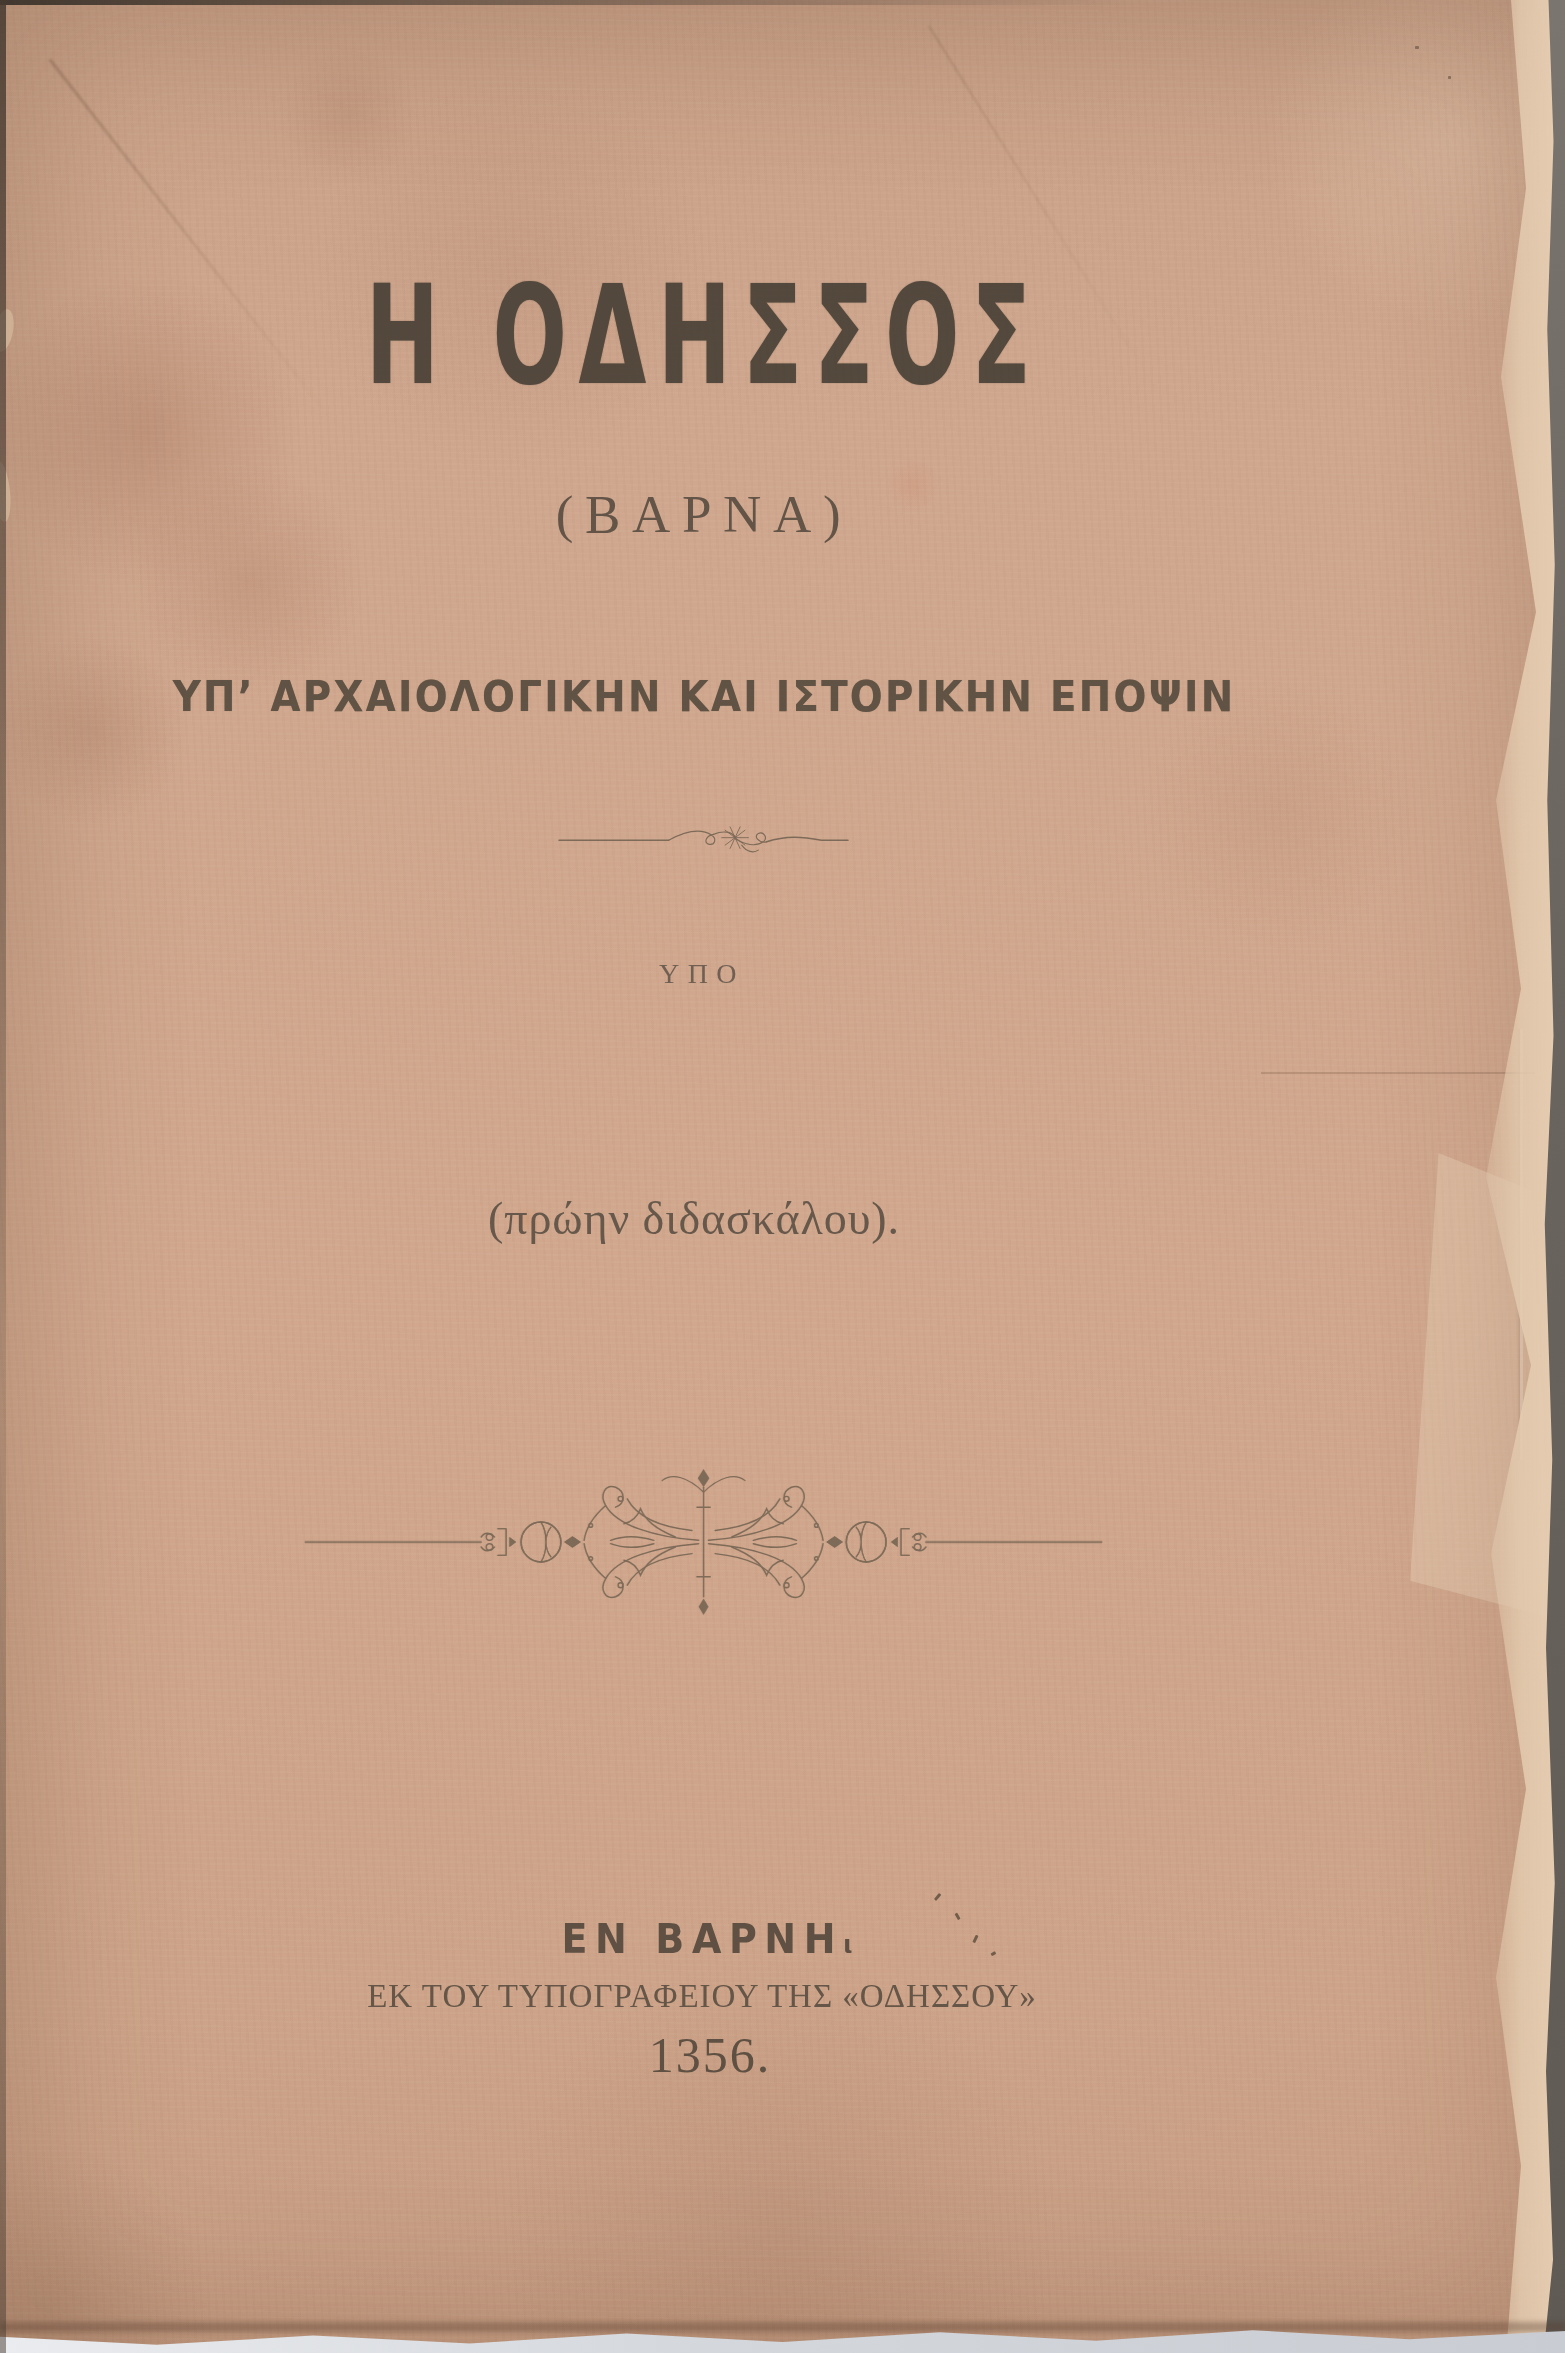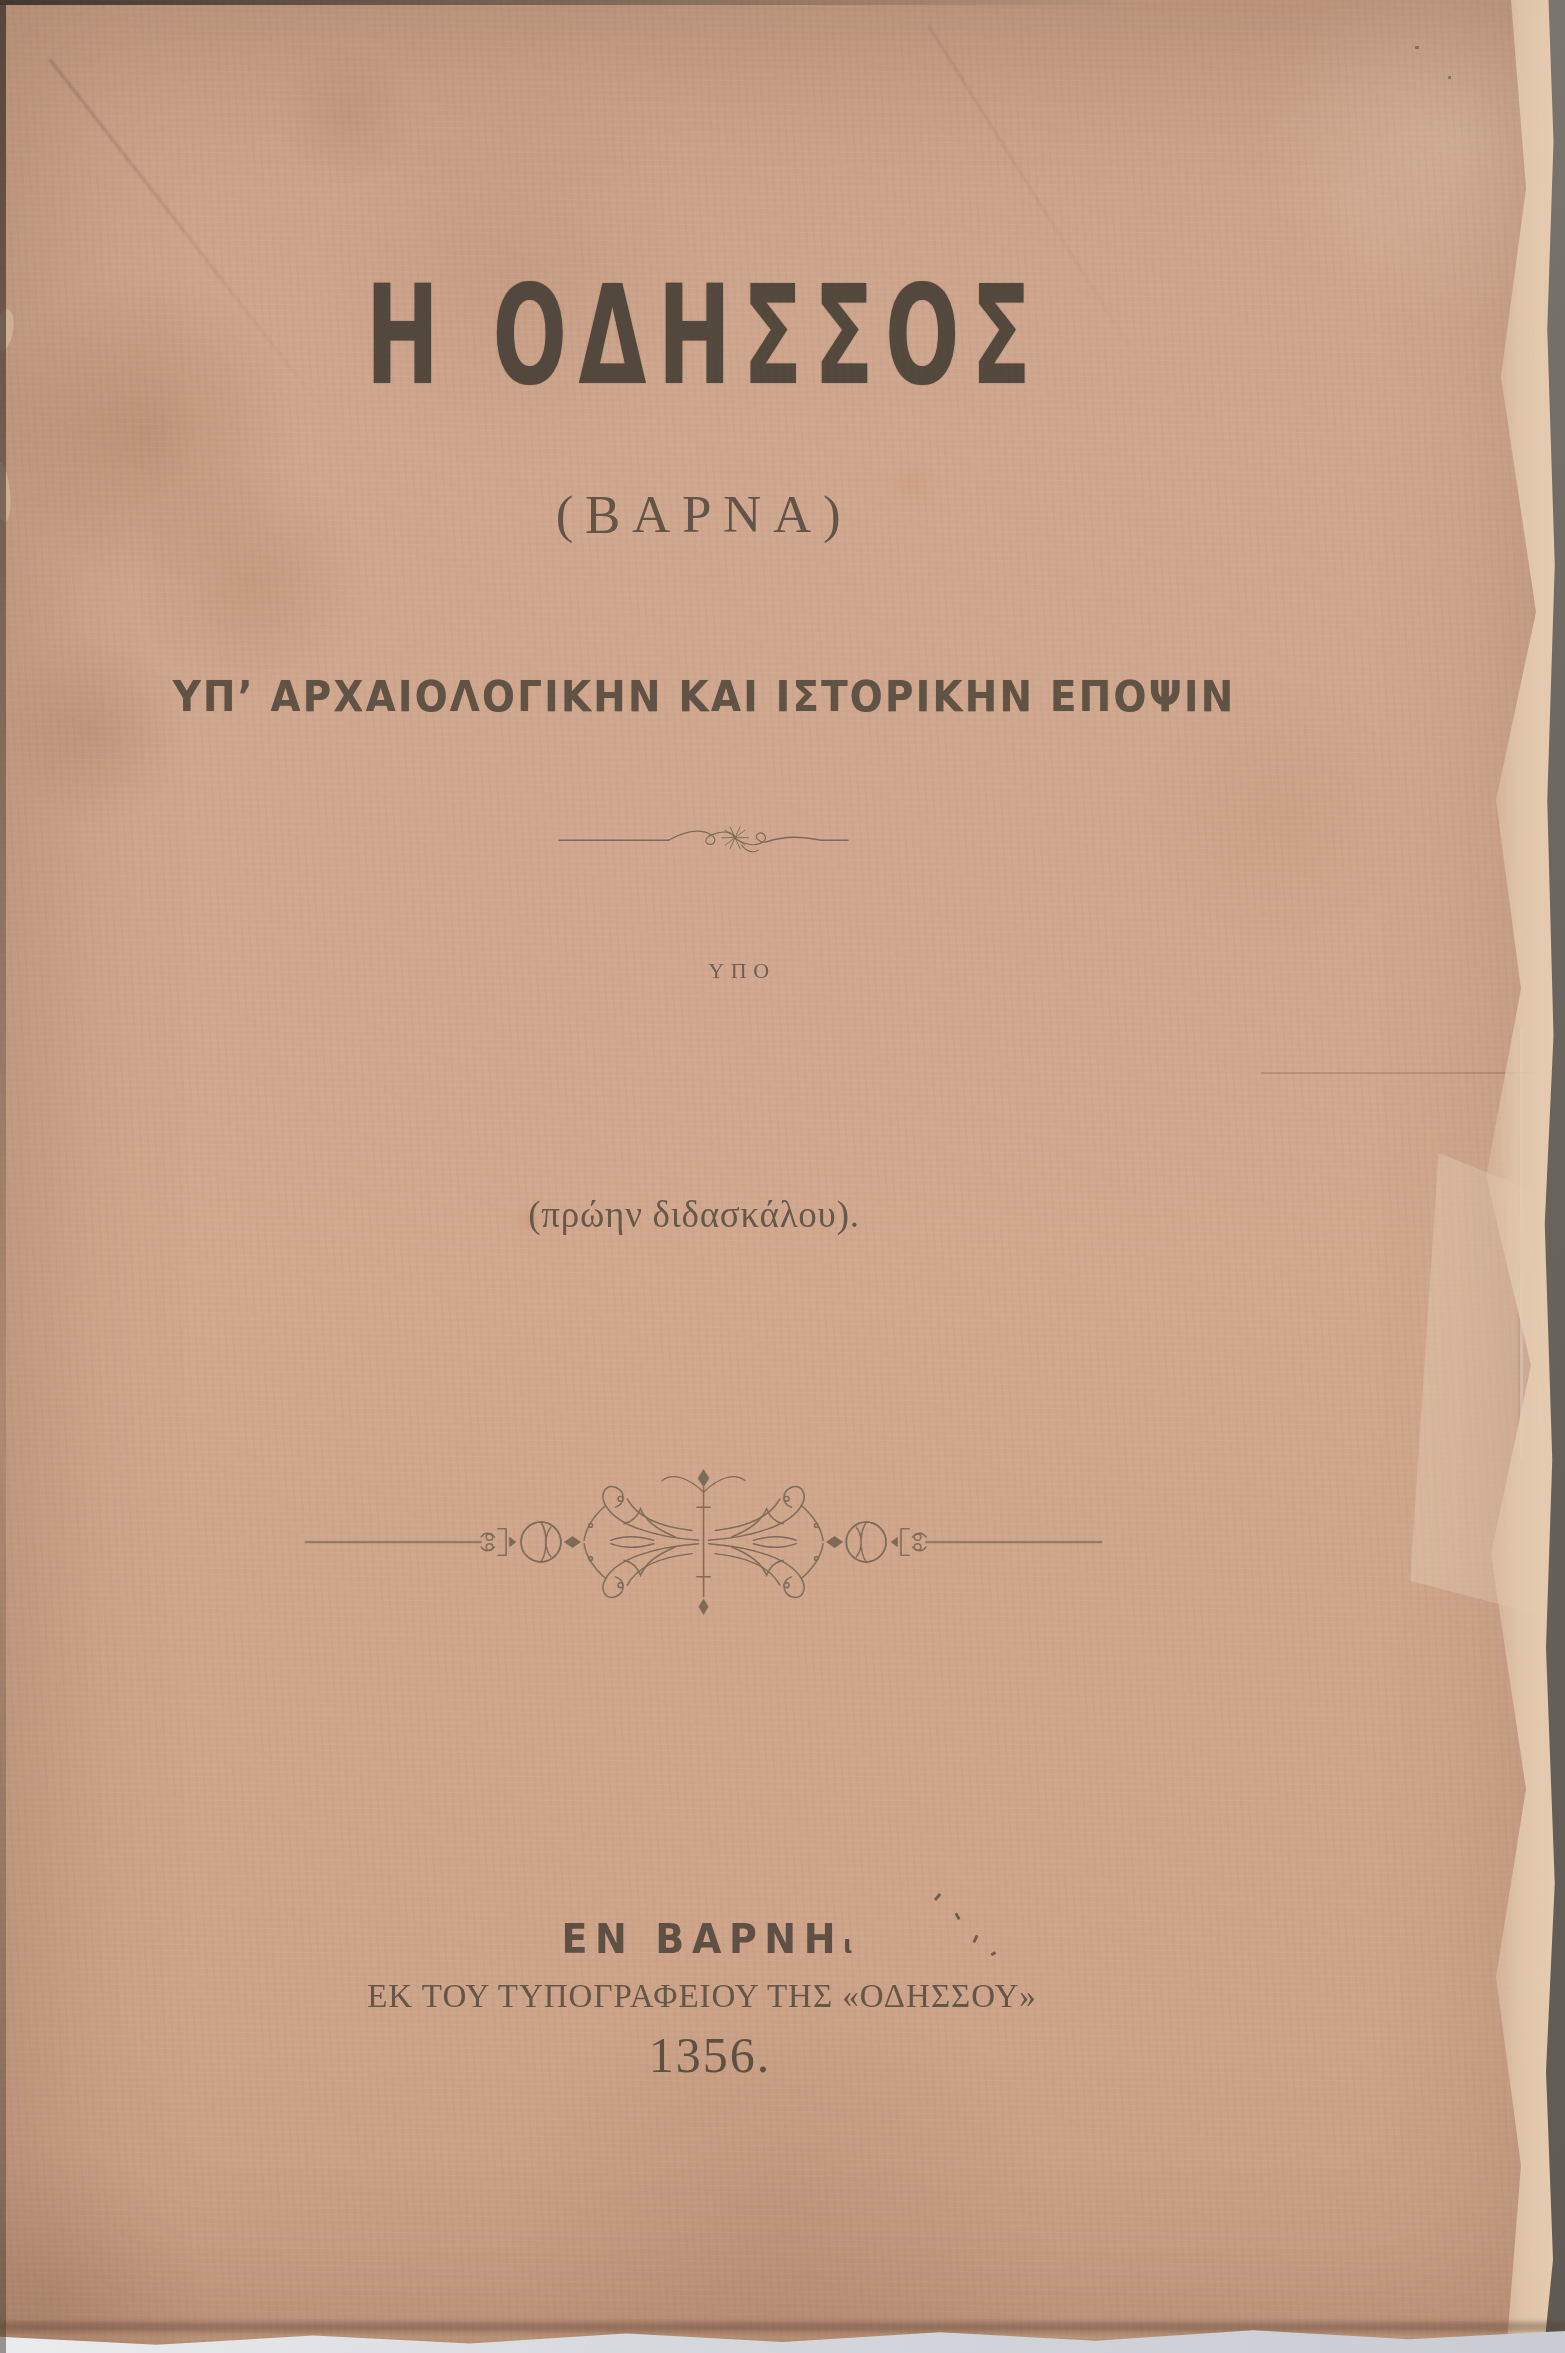--- a/index.html
+++ b/index.html
@@ -94,31 +94,31 @@
   }
   .subtitle{
     left:704px;top:675px;
     font-family:"DejaVu Sans",sans-serif;font-weight:bold;
     font-size:43px;letter-spacing:.06em;color:#554a3d;
     transform:translateX(-50%) scaleX(.9);
     text-shadow:0 0 0.8px rgba(85,74,61,.5);opacity:.9;
   }
   .ypo{
     left:702px;top:960px;
-    font-size:22px;letter-spacing:.30em;color:#60544a;opacity:.85;margin-left:40px;
+    font-size:28px;letter-spacing:.30em;color:#60544a;opacity:.85;
   }
   .author{
     left:710px;top:1103px;
     font-weight:bold;font-size:50px;letter-spacing:.12em;color:#55483c;
     text-shadow:0.8px 0.8px 0 rgba(85,72,60,.25), -0.8px -0.8px 0 rgba(85,72,60,.25);
     opacity:.9;
   }
   .author-note{
     left:694px;top:1196px;
-    font-size:37px;letter-spacing:.02em;color:#5c5045;opacity:.9;
+    font-size:46px;letter-spacing:.02em;color:#5c5045;opacity:.9;
   }
   .place{
     left:707px;top:1919px;
     font-family:"DejaVu Sans",sans-serif;font-weight:bold;
     font-size:40px;letter-spacing:.20em;color:#50453a;
     transform:translateX(-50%) scaleX(.95);opacity:.88;
   }
   .place .iota{font-size:25px;letter-spacing:0;}
   .publisher{
     left:702px;top:1980px;

